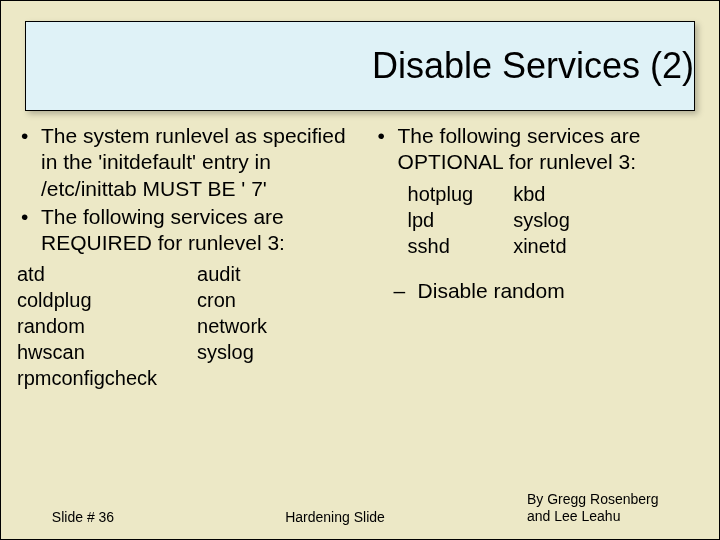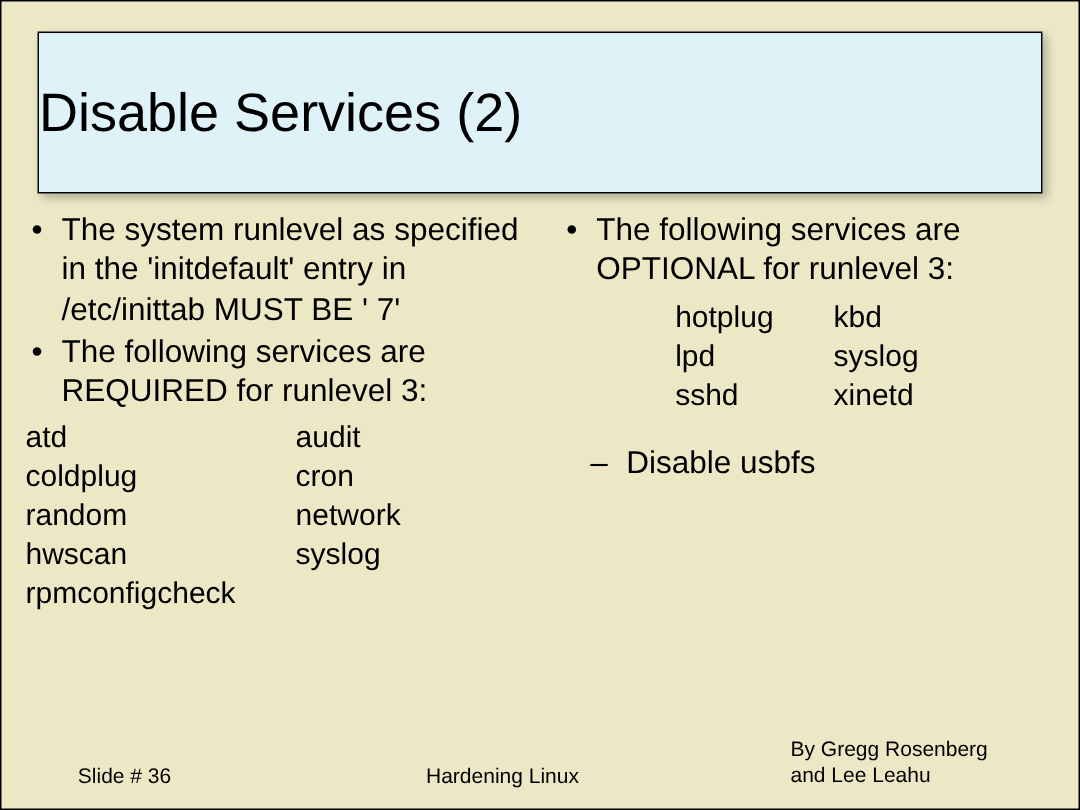--- a/index.html
+++ b/index.html
@@ -6,25 +6,25 @@
   html, body { width: 720px; height: 540px; font-family: Arial, Helvetica, sans-serif; }
   .slide {
     width: 720px; height: 540px;
     background: #ece8c6;
     border: 1px solid #000;
     display: flex; flex-direction: column;
     position: relative;
   }
   .title-bar {
     margin: 20px 24px 12px 24px;
-    height: 108px;
+    height: 90px;
     background: #dff2f7;
     border: 1px solid #000;
     box-shadow: 3px 3px 6px rgba(0,0,0,0.25);
-    display: flex; align-items: center; justify-content: flex-start;
+    display: flex; align-items: center; justify-content: flex-end;
   }
   .title-bar h1 {
     font-size: 36px;
     font-weight: normal;
     color: #000;
   }
   .body {
     flex: 1;
     display: flex;
     padding: 0 24px 0 16px;
@@ -94,44 +94,44 @@
           <div>syslog</div>
         </div>
       </div>
     </div>
 
     <div class="col col-right">
       <div class="bullet-row">
         <div class="b-mark">•</div>
         <div class="b-text">The following services are OPTIONAL for runlevel 3:</div>
       </div>
-      <div class="sub-list" style="margin-left:34px;justify-content:center;">
+      <div class="sub-list" style="margin-left:34px;">
         <div class="sub-col">
           <div>hotplug</div>
           <div>lpd</div>
           <div>sshd</div>
         </div>
         <div class="sub-col">
           <div>kbd</div>
           <div>syslog</div>
           <div>xinetd</div>
         </div>
       </div>
       <div class="dash-row">
         <div class="d-mark">–</div>
-        <div>Disable usbfs</div>
+        <div>Disable random</div>
       </div>
     </div>
 
   </div>
 
   <div class="footer">
     <div class="fl">Slide # 36</div>
     <div class="fc">
-      <div>Hardening Linux</div>
+      <div>Hardening Slide</div>
     </div>
     <div class="fr">
       <div>By Gregg Rosenberg</div>
       <div>and Lee Leahu</div>
     </div>
   </div>
 
 </div>
 
 </body></html>

